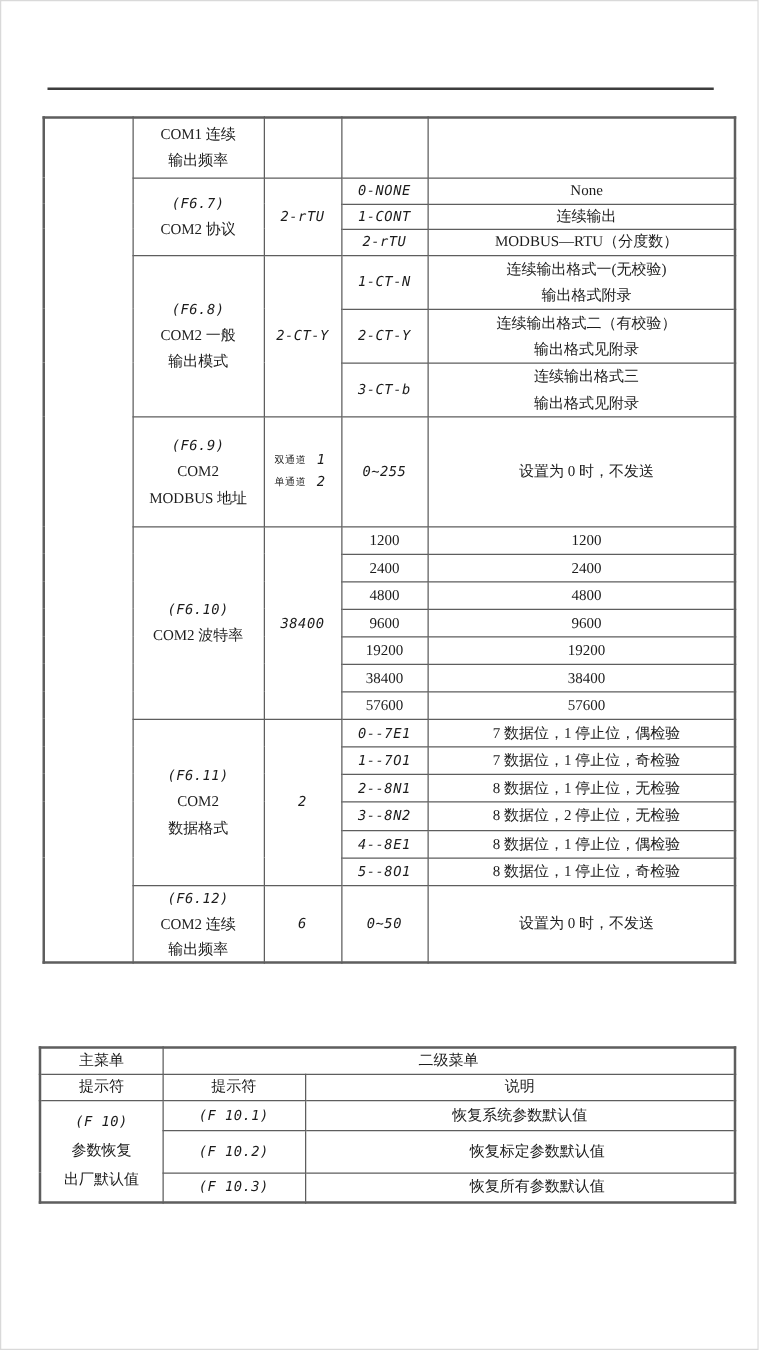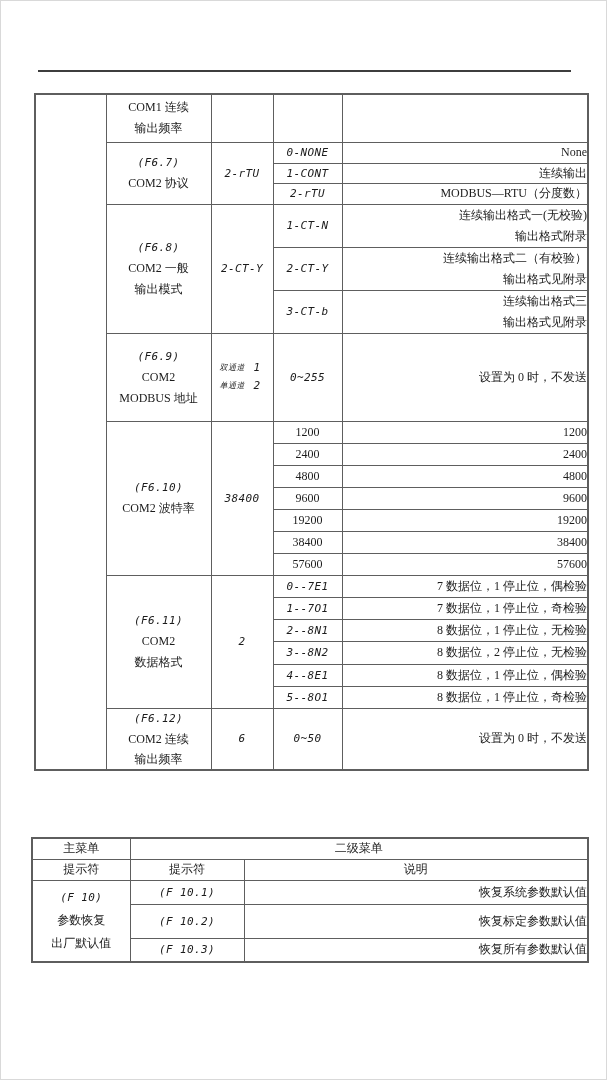--- a/index.html
+++ b/index.html
@@ -7,32 +7,32 @@
     position:relative; width:607px; height:1080px; background:#ffffff;
     font-family:"Liberation Serif","DejaVu Serif",serif; color:#1c1c1c;
     border:1px solid #d9d9d9; box-sizing:border-box; overflow:hidden;
   }
   .toprule { position:absolute; left:37px; top:69px; width:533px; height:2px; background:#3d3d3d; }
   table { border-collapse:collapse; table-layout:fixed; position:absolute; background:#fff; }
   .t1 { left:33px; top:92px; width:555px; border:2px solid #5e5e5e; }
   .t2 { left:30px; top:836px; width:558px; border:2px solid #5e5e5e; }
   td { border:1px solid #5e5e5e; font-size:12px; padding:0; overflow:hidden; vertical-align:middle; }
   .c { text-align:center; }
-  .d { text-align:right; padding-left:9px; }
+  .d { text-align:center; padding-left:9px; }
   .line { line-height:21px; }
   .seg {
     font-family:"DejaVu Sans Mono",monospace; font-style:italic;
     font-size:11px; letter-spacing:0.4px; white-space:nowrap;
   }
   .num { font-family:"Liberation Serif","DejaVu Serif",serif;margin-top:36px; }
   .minirow {
     display:flex; justify-content:space-between; align-items:center;
     padding:0 12px 0 8px; line-height:18px;
   }
-  .minilabel { font-size:8px; letter-spacing:0.5px;font-style:italic; }
+  .minilabel { font-size:8px; letter-spacing:0.5px; }
   .minival { font-size:11px; }
   .heading {
     position:absolute; left:31px; top:791px;
     font-family:"Liberation Sans","DejaVu Sans",sans-serif;
     font-weight:bold; font-size:15px; letter-spacing:0.3px;
   }
   .pageno {
     position:absolute; left:0; top:1005px; width:100%; text-align:center;
     font-size:11px; color:#333;
   }

